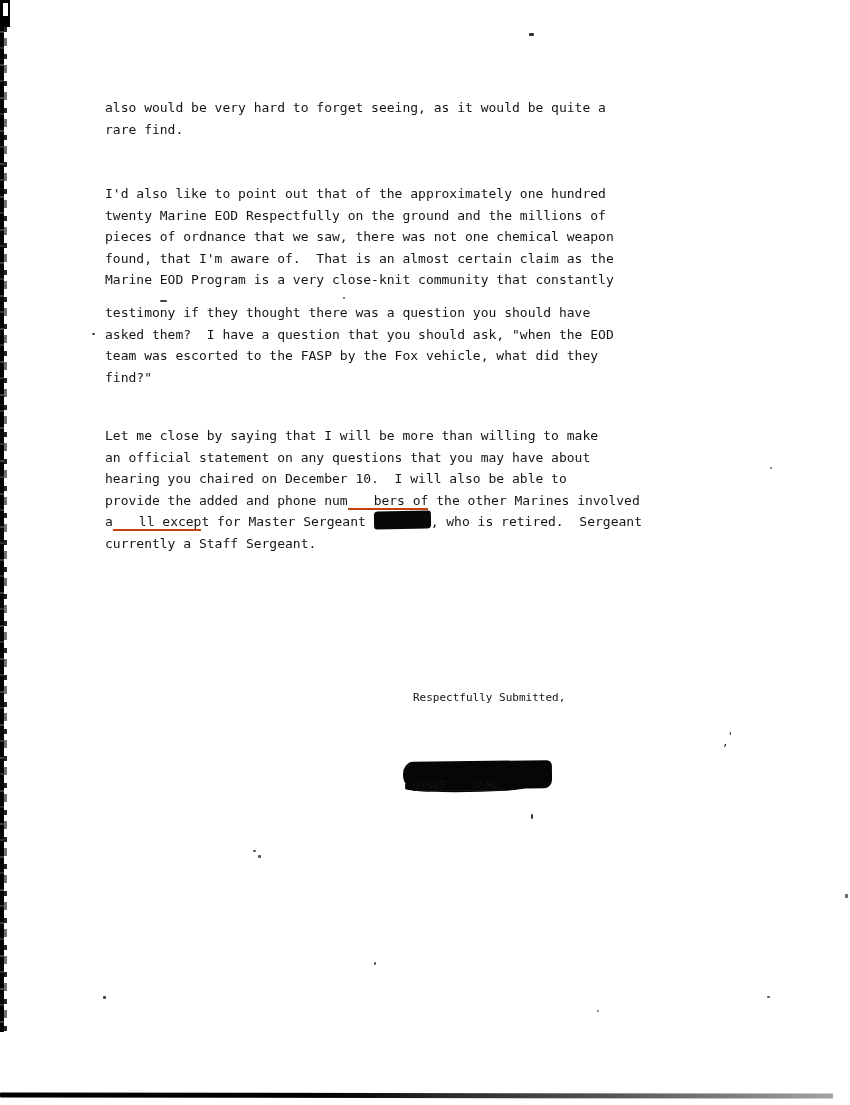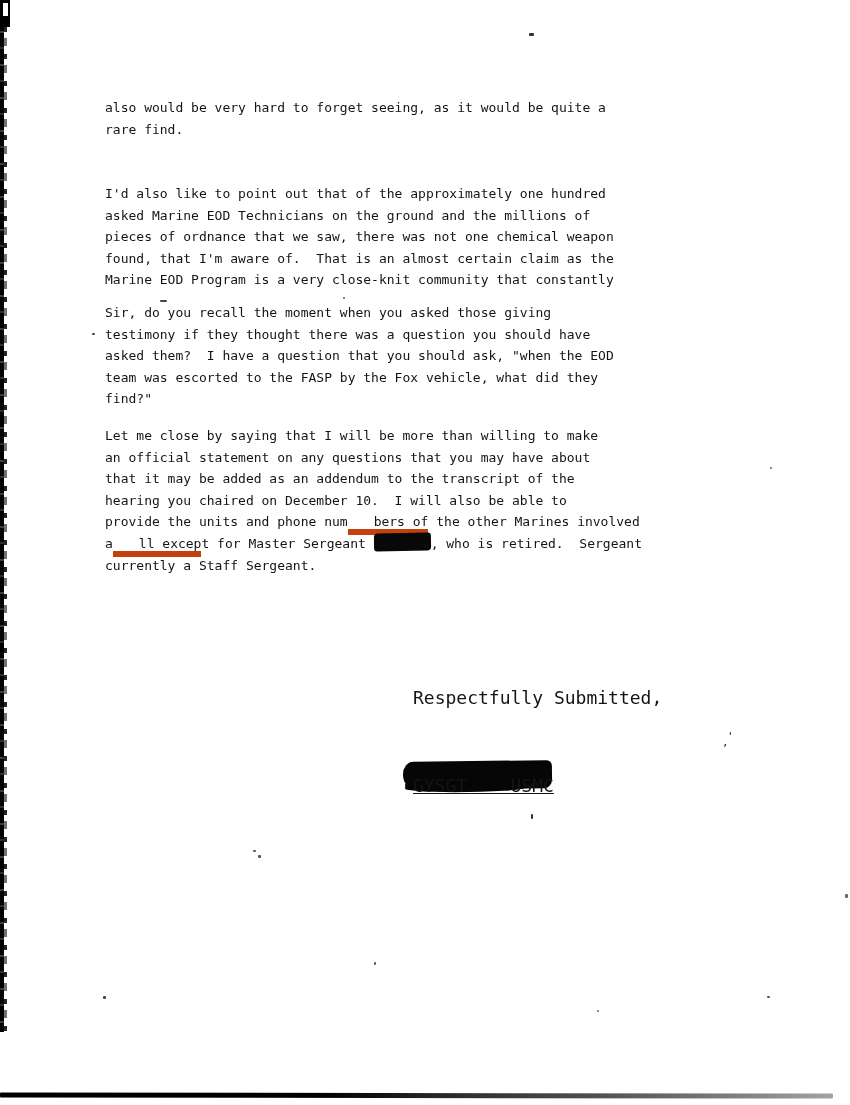--- a/index.html
+++ b/index.html
@@ -8,31 +8,31 @@
     width:850px;height:1105px;
     background:#ffffff;
     overflow:hidden;
     font-family:"DejaVu Sans Mono", monospace;
     color:#141414;
   }
   
   .para{position:absolute;left:105px;}
   .line{height:21.6px;line-height:21.6px;font-size:13px;white-space:pre;}
   .seg{white-space:pre;}
-  .seg.ul{border-bottom:6px solid #c2410c;padding-left:26px;}
+  .seg.ul{border-bottom:2px solid #c2410c;padding-left:26px;}
   .redact{
     display:inline-block;
     height:18px;
     background:#080808;
     border-radius:4px 3px 4px 3px;
     vertical-align:-3px;
     transform:rotate(-1deg);
   }
   .redact.lead{height:20px;border-radius:5px 3px 5px 4px;transform:rotate(-1.3deg);}
-  .closing,.rank{position:absolute;font-size:18px;line-height:21.6px;white-space:pre;}
+  .closing,.rank{position:absolute;font-size:11px;line-height:21.6px;white-space:pre;}
   
   .sig-redact{
     position:absolute;left:403px;top:761px;width:149px;height:28px;
     background:#060606;
     border-radius:16px 8px 12px 20px / 20px 9px 14px 24px;
     transform:rotate(-0.7deg);
   }
   .sig-redact:after{
     content:"";position:absolute;left:2px;bottom:-3px;width:120px;height:8px;
     background:#060606;border-radius:0 0 60% 40%;transform:rotate(0.8deg);
@@ -65,38 +65,36 @@
     </div>
   <div class="bottom-bar"></div>
 
   <div id="letter-body">
       <div class="para" style="top: 97px;">
         <div class="line"><span class="seg">also would be very hard to forget seeing, as it would be quite a</span></div>
         <div class="line"><span class="seg">rare find.</span></div>
       </div>
       <div class="para" style="top: 157px; margin-top: 26px;">
         <div class="line"><span class="seg">I'd also like to point out that of the approximately one hundred</span></div>
-        <div class="line"><span class="seg">asked Marine EOD Technicians on the ground and the millions of</span></div>
+        <div class="line"><span class="seg">twenty Marine EOD Respectfully on the ground and the millions of</span></div>
         <div class="line"><span class="seg">pieces of ordnance that we saw, there was not one chemical weapon</span></div>
         <div class="line"><span class="seg">found, that I'm aware of.  That is an almost certain claim as the</span></div>
         <div class="line"><span class="seg">Marine EOD Program is a very close-knit community that constantly</span></div>
       </div>
       <div class="para" style="top: 302px;">
-        <div class="line"><span class="seg">Sir, do you recall the moment when you asked those giving</span></div>
         <div class="line"><span class="seg">testimony if they thought there was a question you should have</span></div>
         <div class="line"><span class="seg">asked them?  I have a question that you should ask, "when the EOD</span></div>
         <div class="line"><span class="seg">team was escorted to the FASP by the Fox vehicle, what did they</span></div>
         <div class="line"><span class="seg">find?"</span></div>
       </div>
       <div class="para" style="top: 425px;">
         <div class="line"><span class="seg">Let me close by saying that I will be more than willing to make</span></div>
         <div class="line"><span class="seg">an official statement on any questions that you may have about</span></div>
-        <div class="line"><span class="seg">that it may be added as an addendum to the transcript of the</span></div>
         <div class="line"><span class="seg">hearing you chaired on December 10.  I will also be able to</span></div>
-        <div class="line"><span class="seg">provide the units and phone num</span><span class="seg ul">bers of</span><span class="seg"> the other Marines involved</span></div>
+        <div class="line"><span class="seg">provide the added and phone num</span><span class="seg ul">bers of</span><span class="seg"> the other Marines involved</span></div>
         <div class="line"><span class="seg">a</span><span class="seg ul">ll excep</span><span class="seg">t for Master Sergeant </span><span class="redact" style="width: 57px; background: rgb(8, 8, 8);"></span><span class="seg">, who is retired.  Sergeant</span></div>
         <div class="line"><span class="seg">currently a Staff Sergeant.</span></div>
       </div>
     </div>
 
   <div class="closing" style="left:413px;top:687px;">Respectfully Submitted,</div>
   <div class="sig-redact"></div>
   <div class="rank" style="left:413px;top:775px;text-decoration:underline;">GYSGT    USMC</div>
 
   <div class="speck" style="left:529px;top:33px;width:5px;height:3px;background:#333;"></div>

